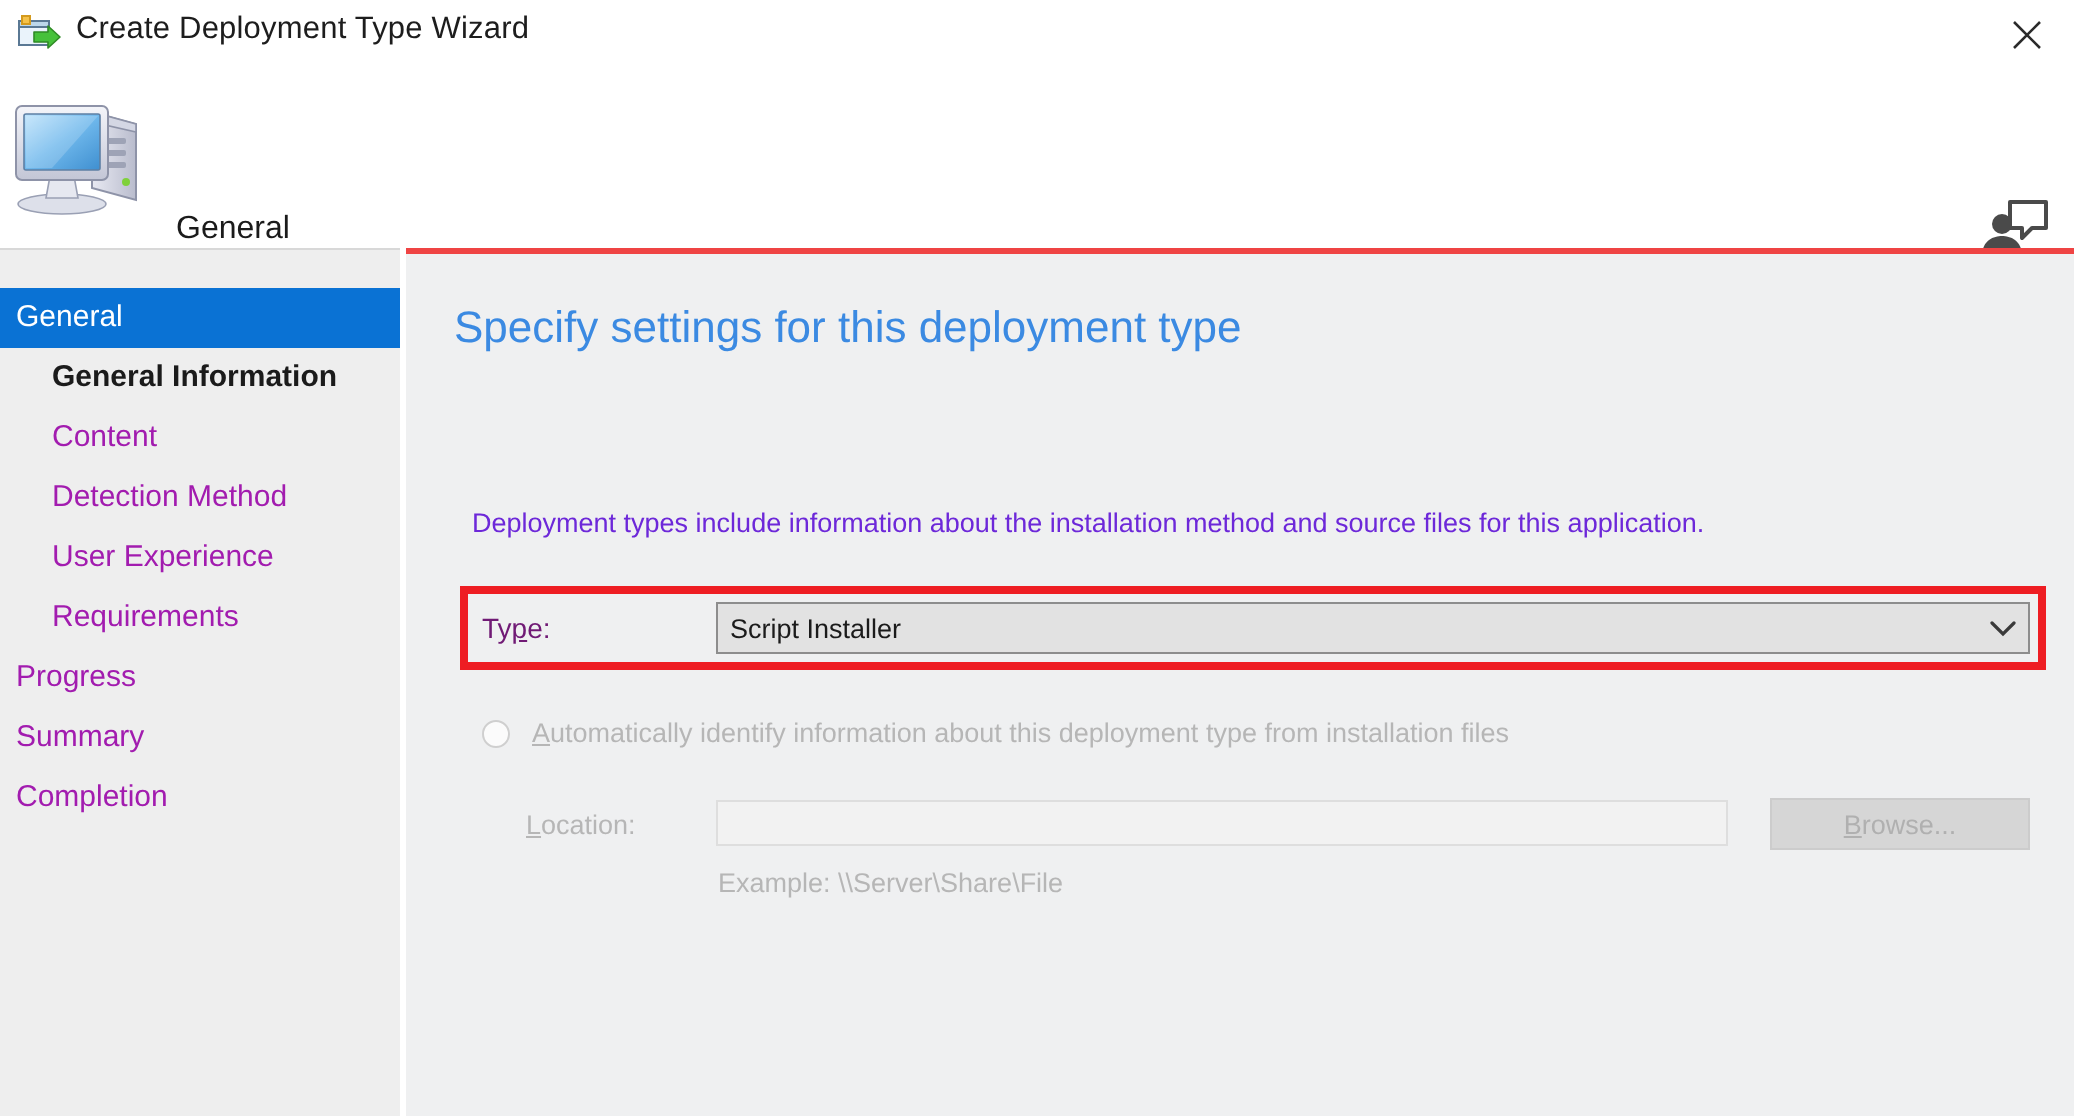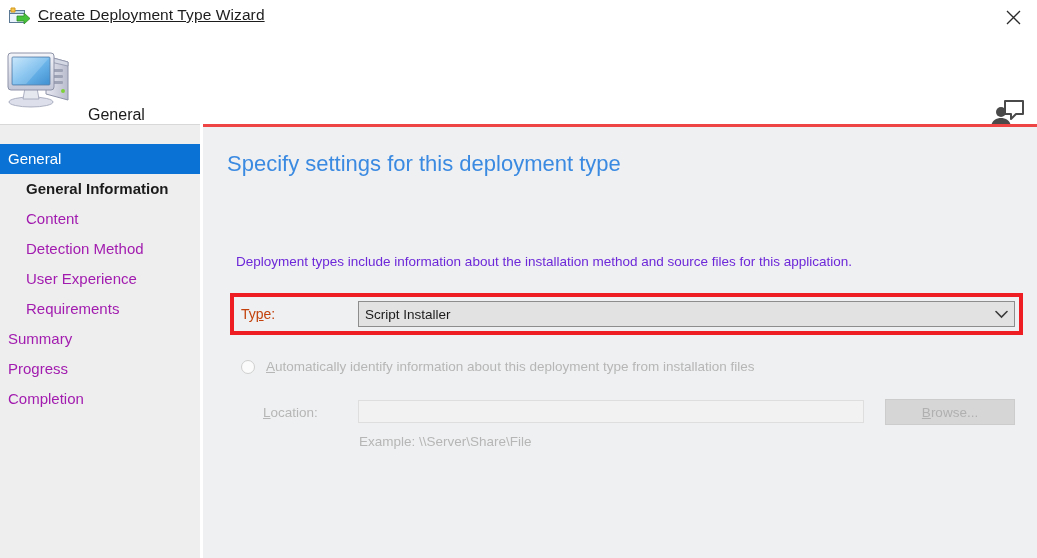--- a/index.html
+++ b/index.html
@@ -30,21 +30,20 @@
     left: 9px; top: 7px;
     width: 22px; height: 20px;
   }
   .title-text {
     position: absolute;
     left: 38px; top: 6px;
     font-size: 15.5px;
     color: #1d1d1d;
     letter-spacing: 0.1px;
     white-space: nowrap;
-    text-decoration: underline;
   }
   .close-btn {
     position: absolute;
     right: 0; top: 0;
     width: 47px; height: 34px;
     display: flex;
     align-items: center;
     justify-content: center;
     cursor: default;
   }
@@ -144,21 +143,21 @@
     width: 793px; height: 42px;
     border: 4px solid #ee1d23;
     box-sizing: border-box;
     pointer-events: none;
   }
 
   .type-label {
     position: absolute;
     left: 38px; top: 179px;
     font-size: 14px;
-    color: #c2410c;
+    color: #701a75;
   }
   .combo {
     position: absolute;
     left: 155px; top: 174px;
     width: 657px; height: 26px;
     background: #e2e2e2;
     border: 1px solid #8d8d8d;
     box-sizing: border-box;
     display: flex;
     align-items: center;
@@ -322,22 +321,22 @@
 </div>
 
 <div class="sidebar">
   <div class="nav">
     <div class="nav-item selected">General</div>
     <div class="nav-item lvl2 current">General Information</div>
     <div class="nav-item lvl2">Content</div>
     <div class="nav-item lvl2">Detection Method</div>
     <div class="nav-item lvl2">User Experience</div>
     <div class="nav-item lvl2">Requirements</div>
+    <div class="nav-item">Progress</div>
     <div class="nav-item">Summary</div>
-    <div class="nav-item">Progress</div>
     <div class="nav-item">Completion</div>
   </div>
 </div>
 <div class="divider"></div>
 
 <div class="content">
 
   <div class="page-heading">Specify settings for this deployment type</div>
   <div class="desc">Deployment types include information about the installation method and source files for this application.</div>
 

